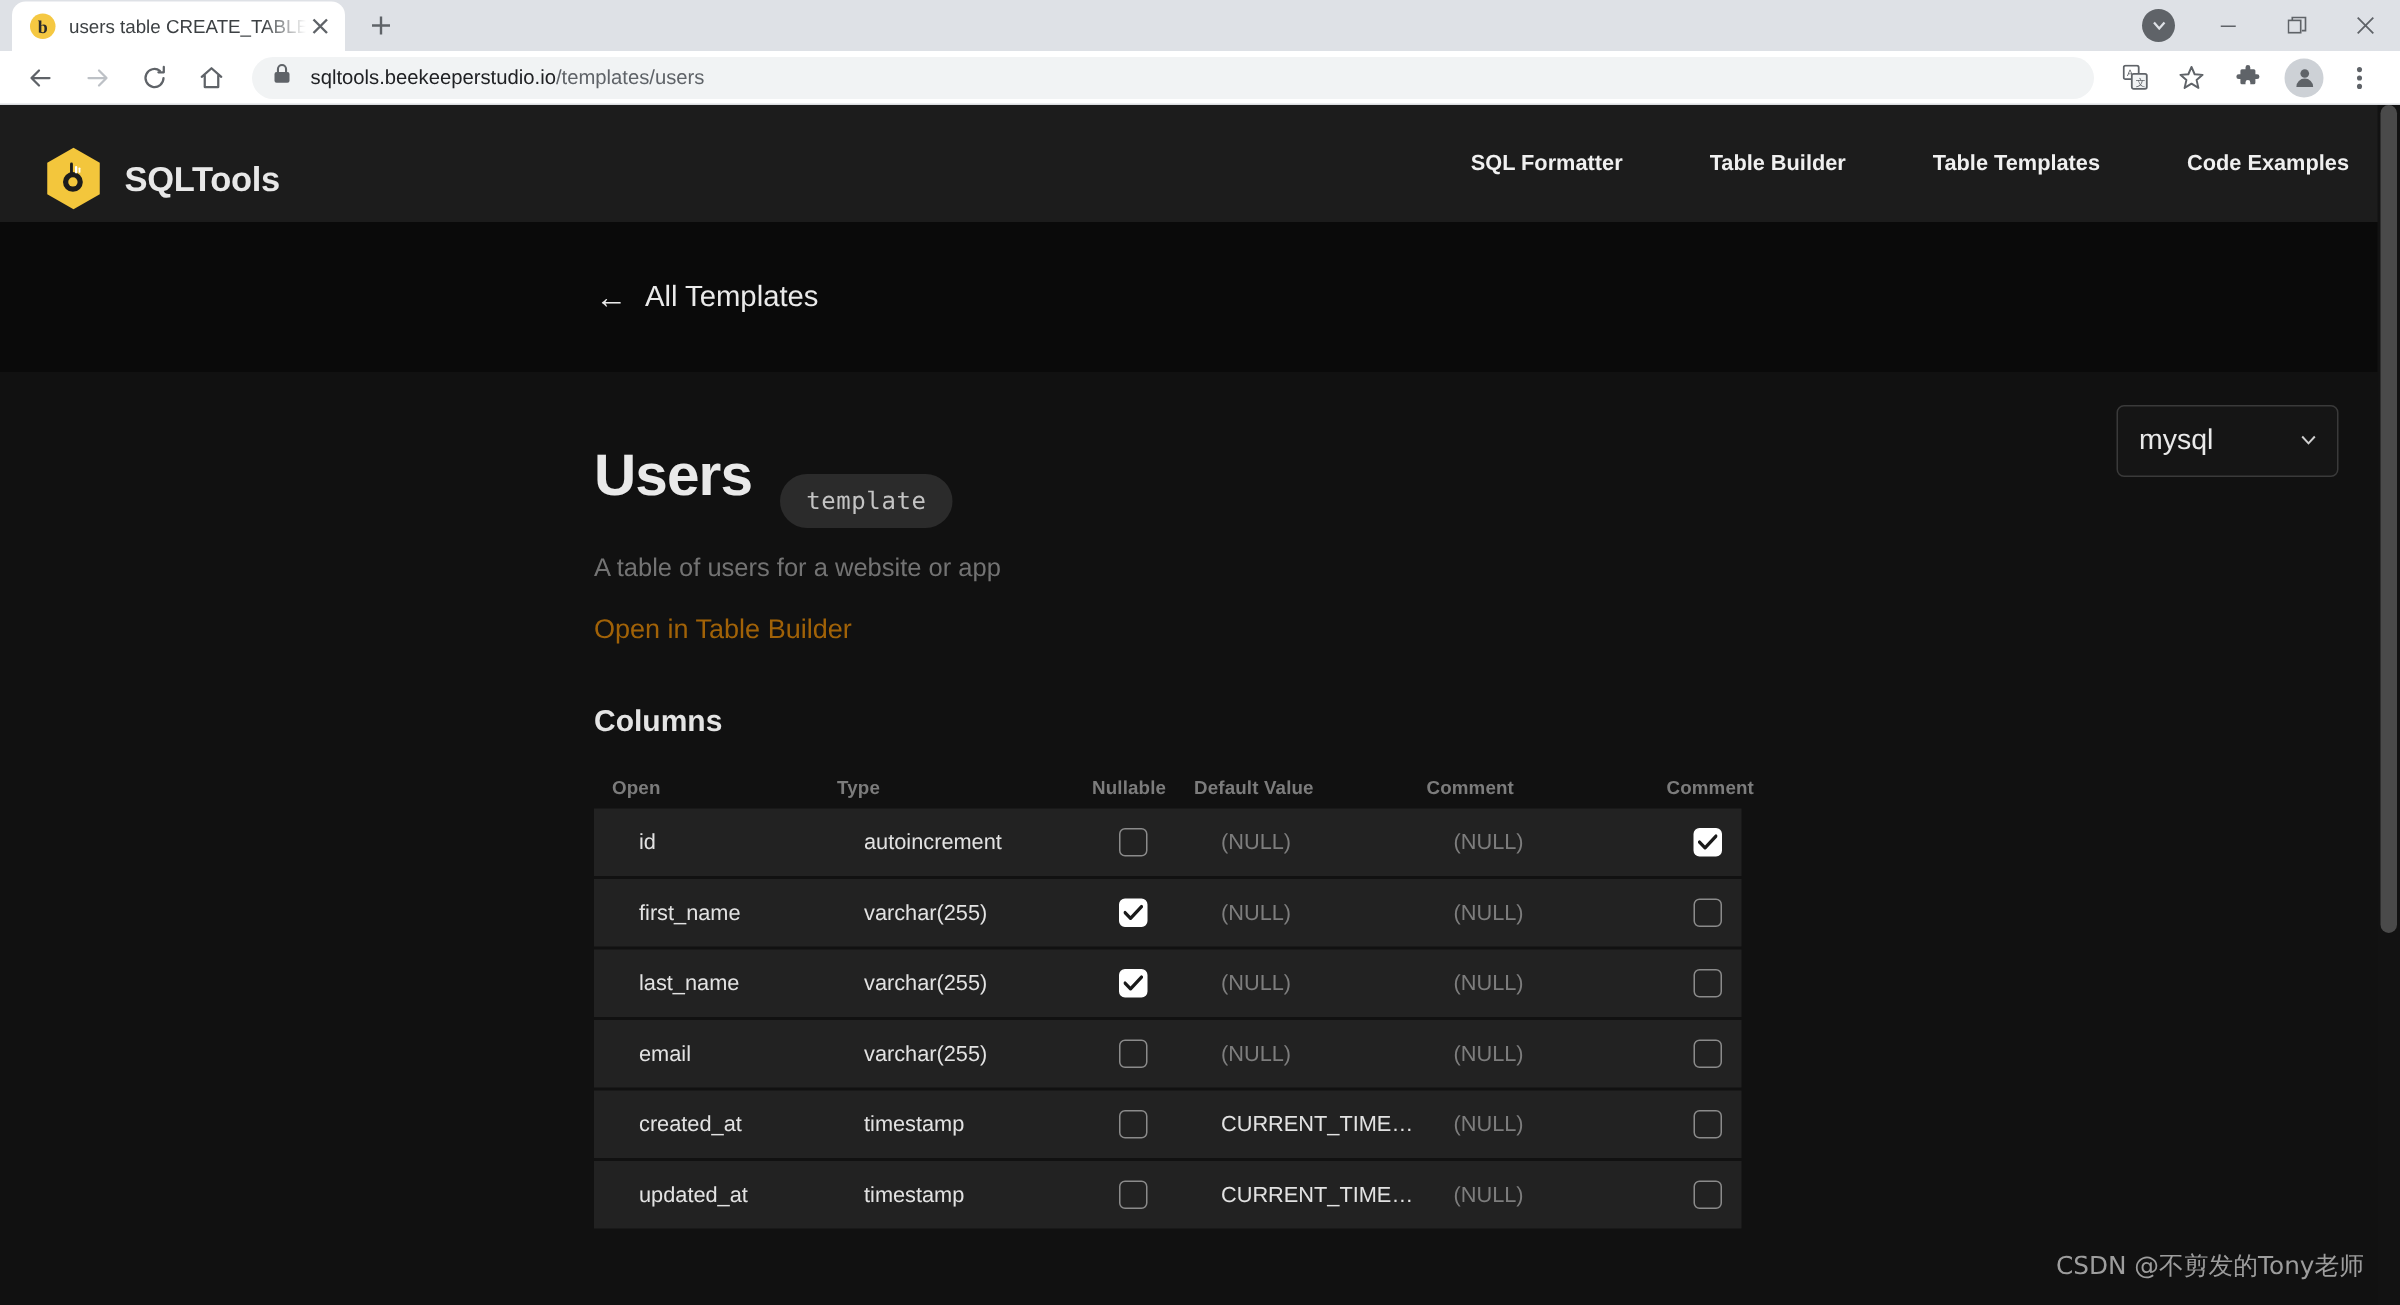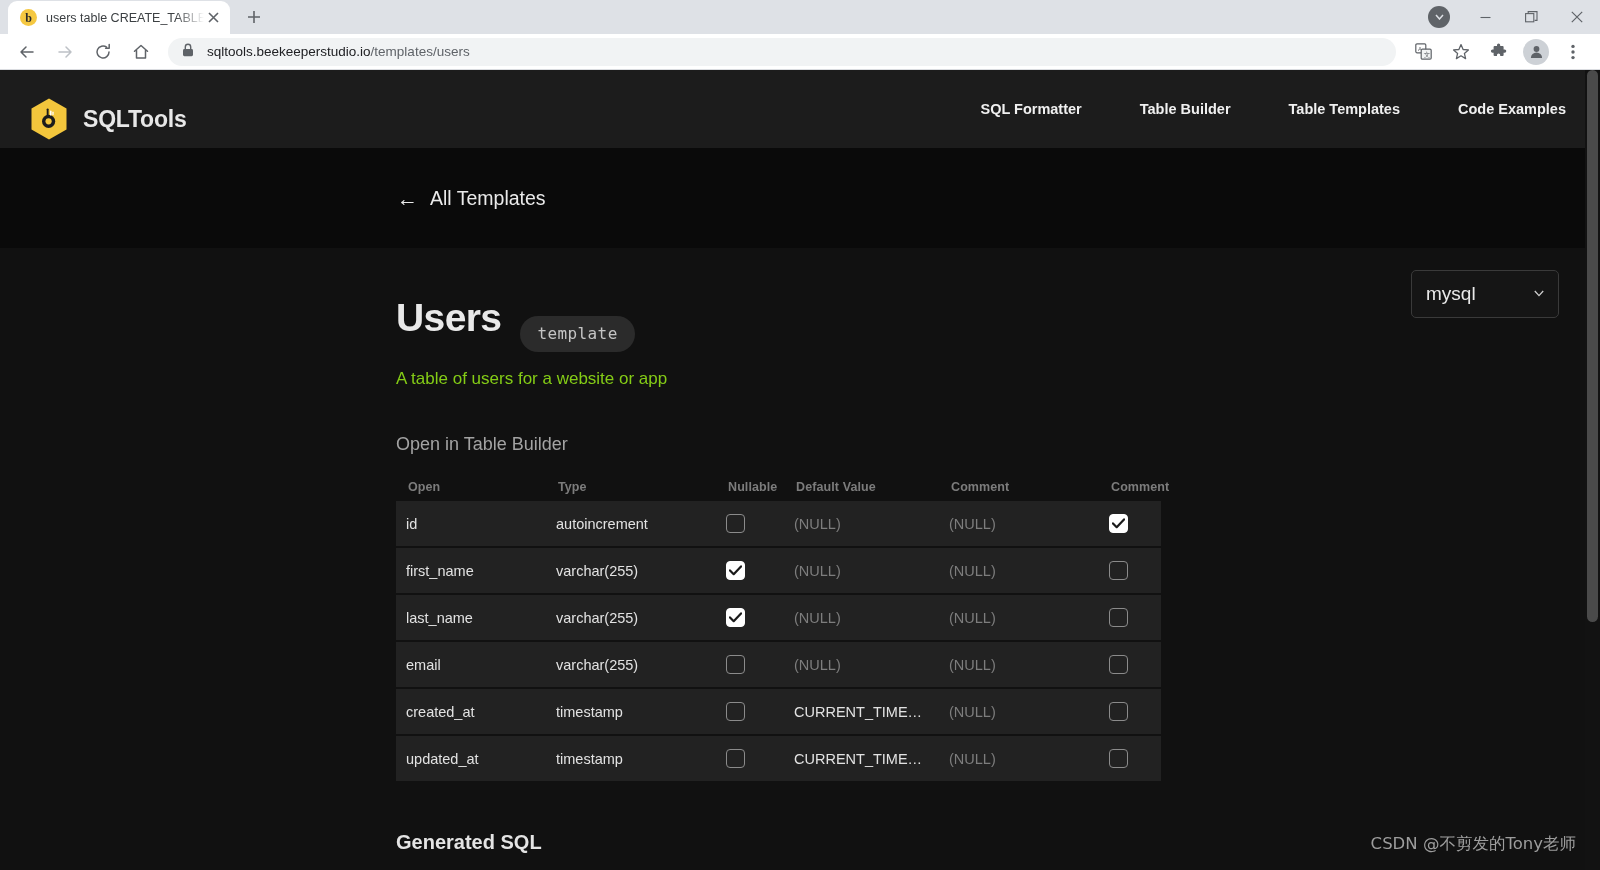--- a/index.html
+++ b/index.html
@@ -126,24 +126,24 @@
   .page-title {
     font-size: 39px; font-weight: bold; color: #e9e9e9; letter-spacing: -0.6px;
   }
   .badge {
     margin-left: 19px; padding: 8px 17px 9px; border-radius: 19px;
     background: #2b2b2b; color: #c4c4c4;
     font-family: "DejaVu Sans Mono", monospace; font-size: 16px;
     letter-spacing: 0.4px;
     margin-top: 32px;
   }
-  .subtitle { margin-top: 17px; font-size: 17px; color: #84cc16; }
+  .subtitle { margin-top: 17px; font-size: 17px; color: #737373; }
   .builder-link {
-    display: inline-block; margin-top: 45px;
-    font-size: 18px; color: #a3a3a3;
+    display: inline-block; margin-top: 20px;
+    font-size: 18px; color: #a16207;
   }
   .section-title {
     margin-top: 40px; font-size: 20px; font-weight: bold; color: #e4e4e4;
   }
 
   .db-select {
     position: absolute; right: -393px; top: 22px;
     width: 148px; height: 48px;
     background: #151515; border: 1px solid #3a3a3a; border-radius: 5px;
     display: flex; align-items: center; padding: 0 14px;
@@ -156,21 +156,21 @@
   .ct-head, .ct-row {
     display: grid;
     grid-template-columns: 150px 170px 68px 155px 160px 62px;
     align-items: center;
   }
   .ct-head { height: 28px; padding-left: 12px; }
   .ct-head > div {
     font-size: 12.5px; font-weight: bold; color: #7c7c7c; letter-spacing: 0.1px;
   }
   .ct-row {
-    height: 45px; background: #222222; margin-bottom: 2px; padding-left: 10px;
+    height: 45px; background: #222222; margin-bottom: 2px; padding-left: 30px;
   }
   .cell { font-size: 14.5px; color: #e2e2e2; white-space: nowrap; }
   .cell.null { color: #7d7d7d; }
   .cell.trunc {
     overflow: hidden; text-overflow: ellipsis; max-width: 130px;
   }
   .chk {
     width: 19px; height: 19px; border-radius: 4px;
     border: 1.6px solid #8b8b8b; background: transparent;
     display: flex; align-items: center; justify-content: center;
@@ -358,20 +358,21 @@
 
         <div class="db-select">
           <span>mysql</span>
           <span class="db-caret">
             <svg width="10" height="7" viewBox="0 0 10 7" aria-hidden="true">
               <path d="M0.8 1 L5 5.6 L9.2 1" fill="none" stroke="currentColor" stroke-width="1.3"></path>
             </svg>
           </span>
         </div>
 
+        <h2 class="section-title">Columns</h2>
 
         <div class="cols-table">
           <div class="ct-head">
             <div>Open</div>
             <div>Type</div>
             <div>Nullable</div>
             <div>Default Value</div>
             <div>Comment</div>
             <div>Comment</div>
           </div>

